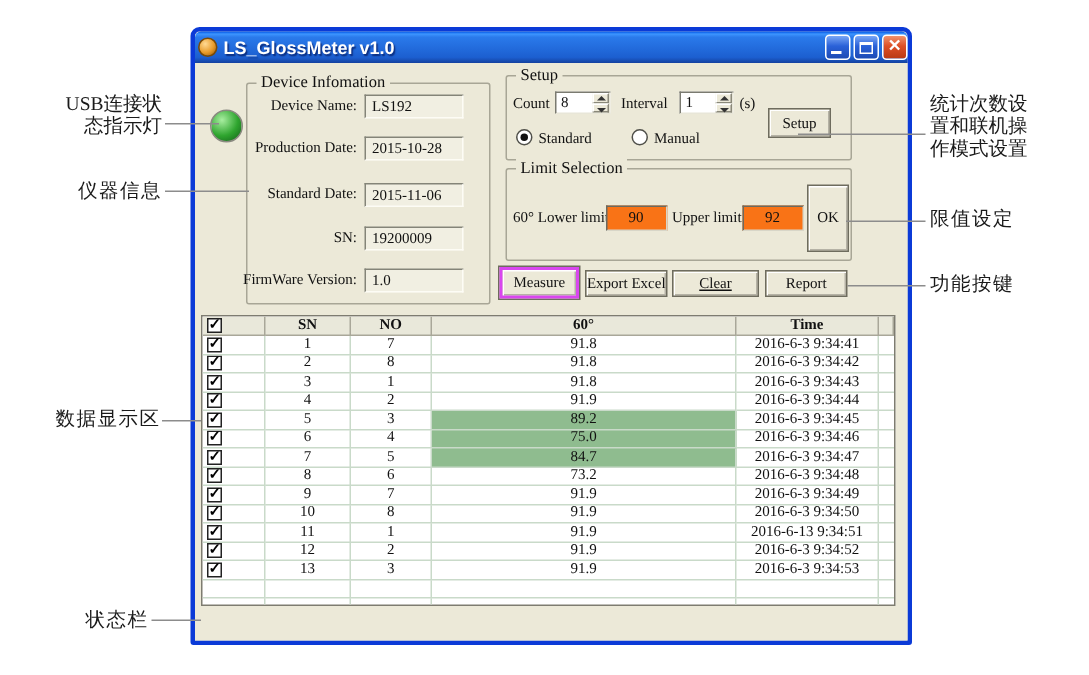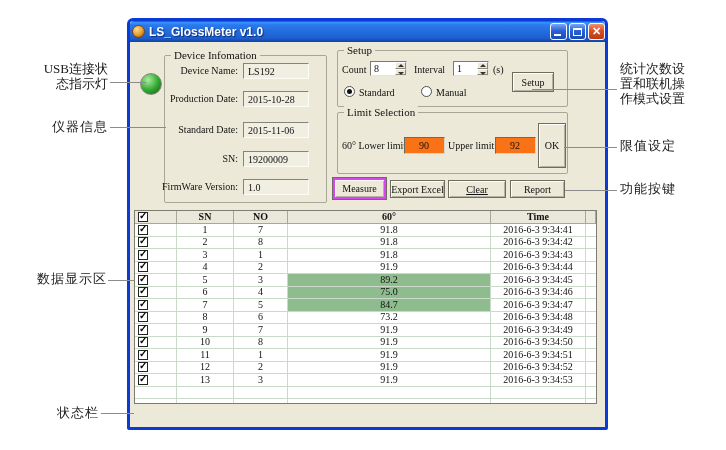--- a/index.html
+++ b/index.html
@@ -349,21 +349,21 @@
             </div>
             <div class="trow">
               <div class="tc col-cb">
                 <span class="cb">
                   <span class="tick">✓</span>
                 </span>
               </div>
               <div class="tc col-sn">11</div>
               <div class="tc col-no">1</div>
               <div class="tc col-angle">91.9</div>
-              <div class="tc col-time">2016-6-3 9:34:51</div>
+              <div class="tc col-time">2016-6-13 9:34:51</div>
               <div class="tc col-fill"></div>
             </div>
             <div class="trow">
               <div class="tc col-cb">
                 <span class="cb">
                   <span class="tick">✓</span>
                 </span>
               </div>
               <div class="tc col-sn">12</div>
               <div class="tc col-no">2</div>

